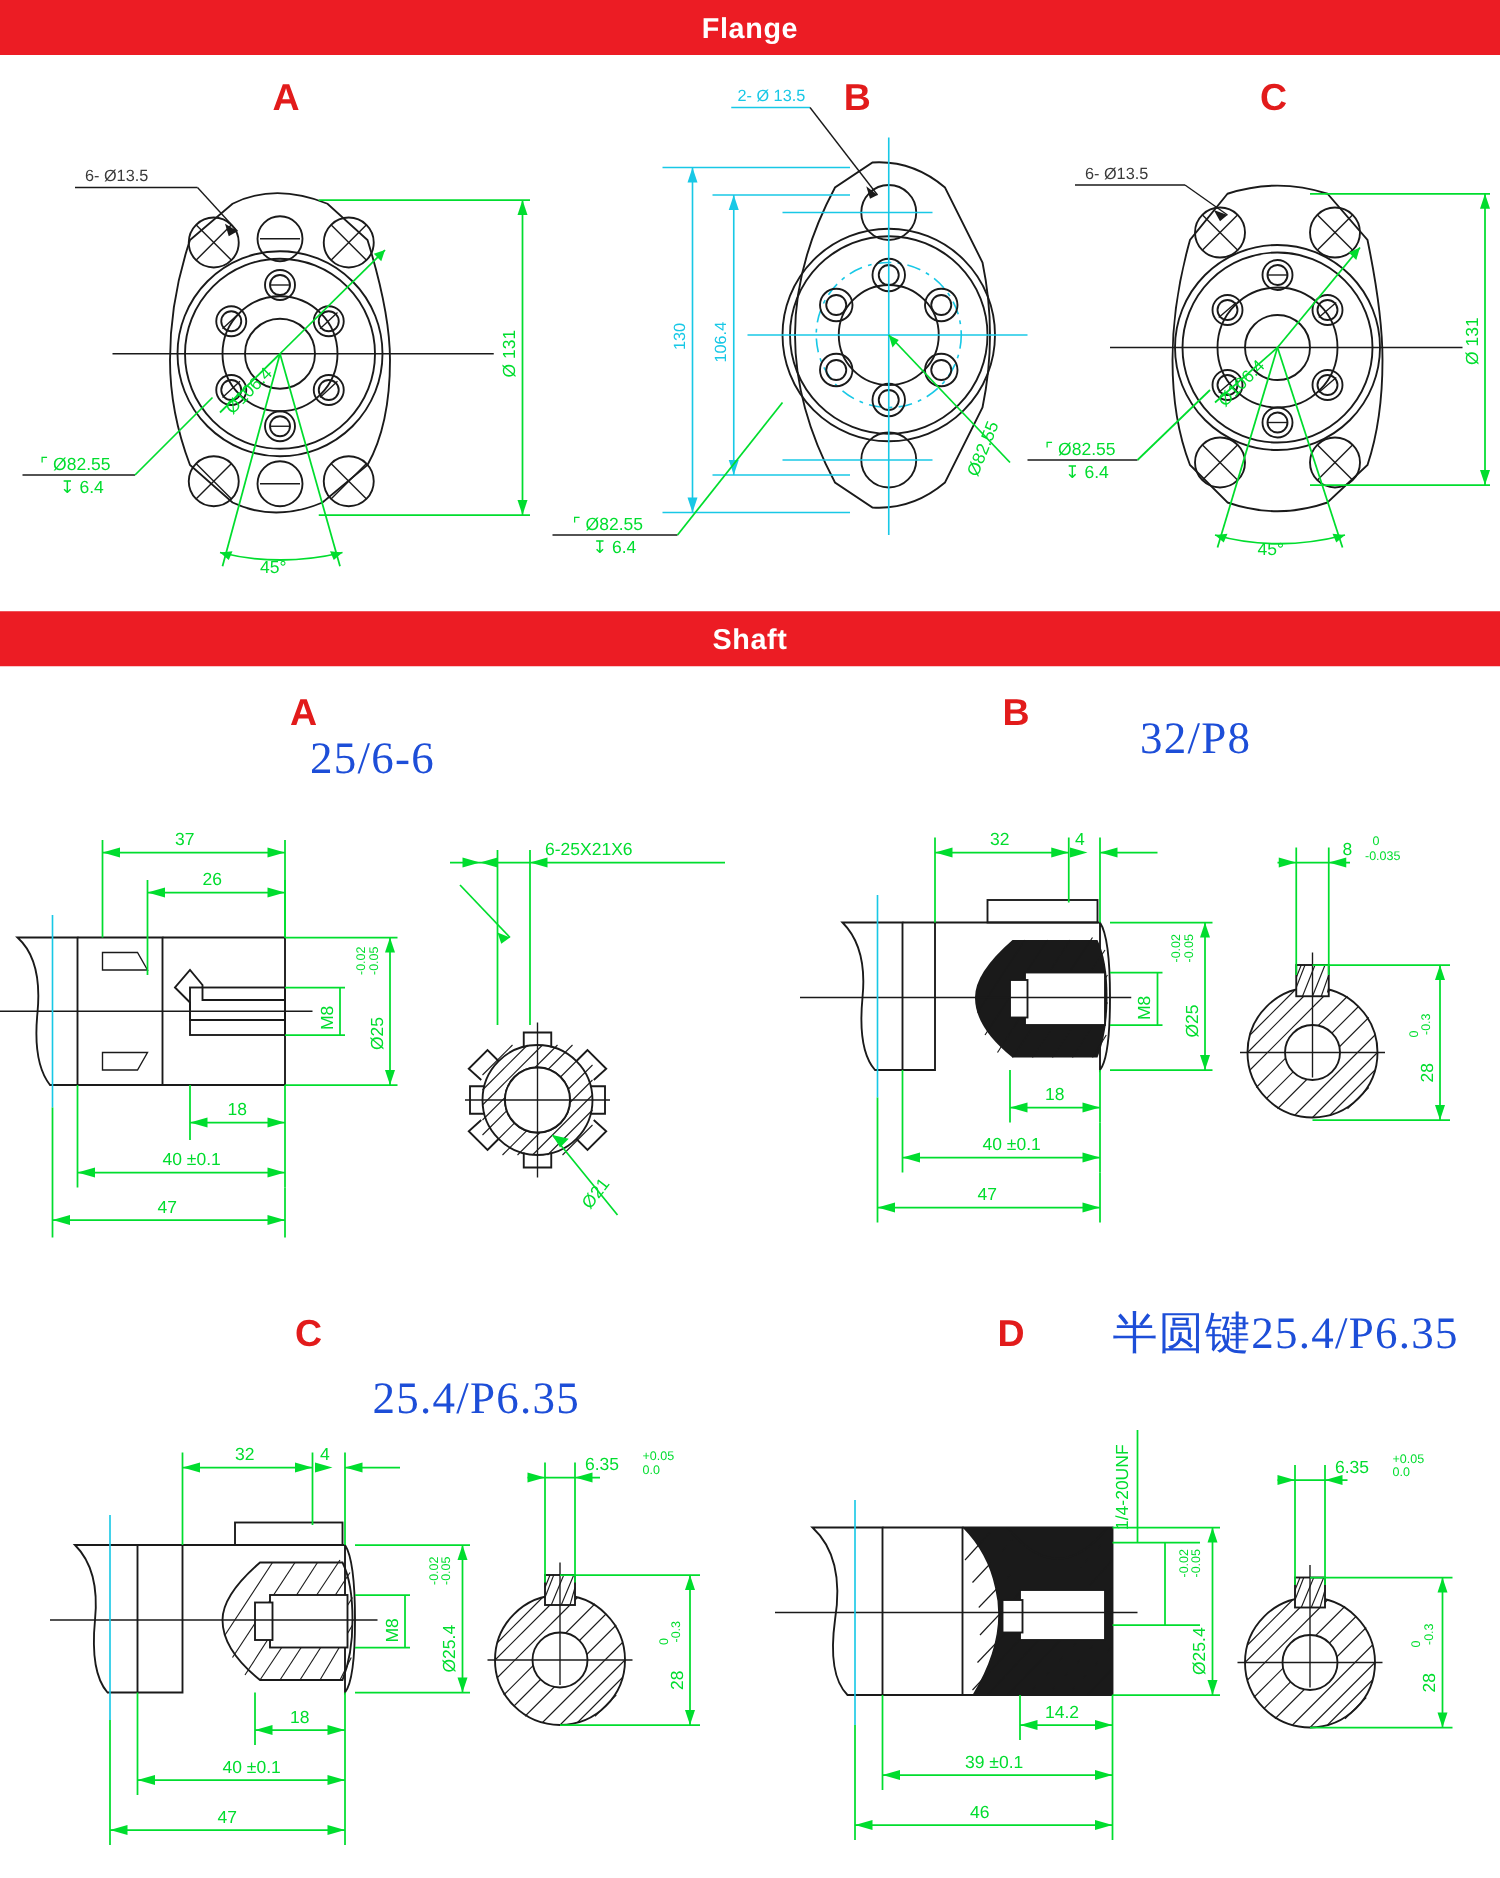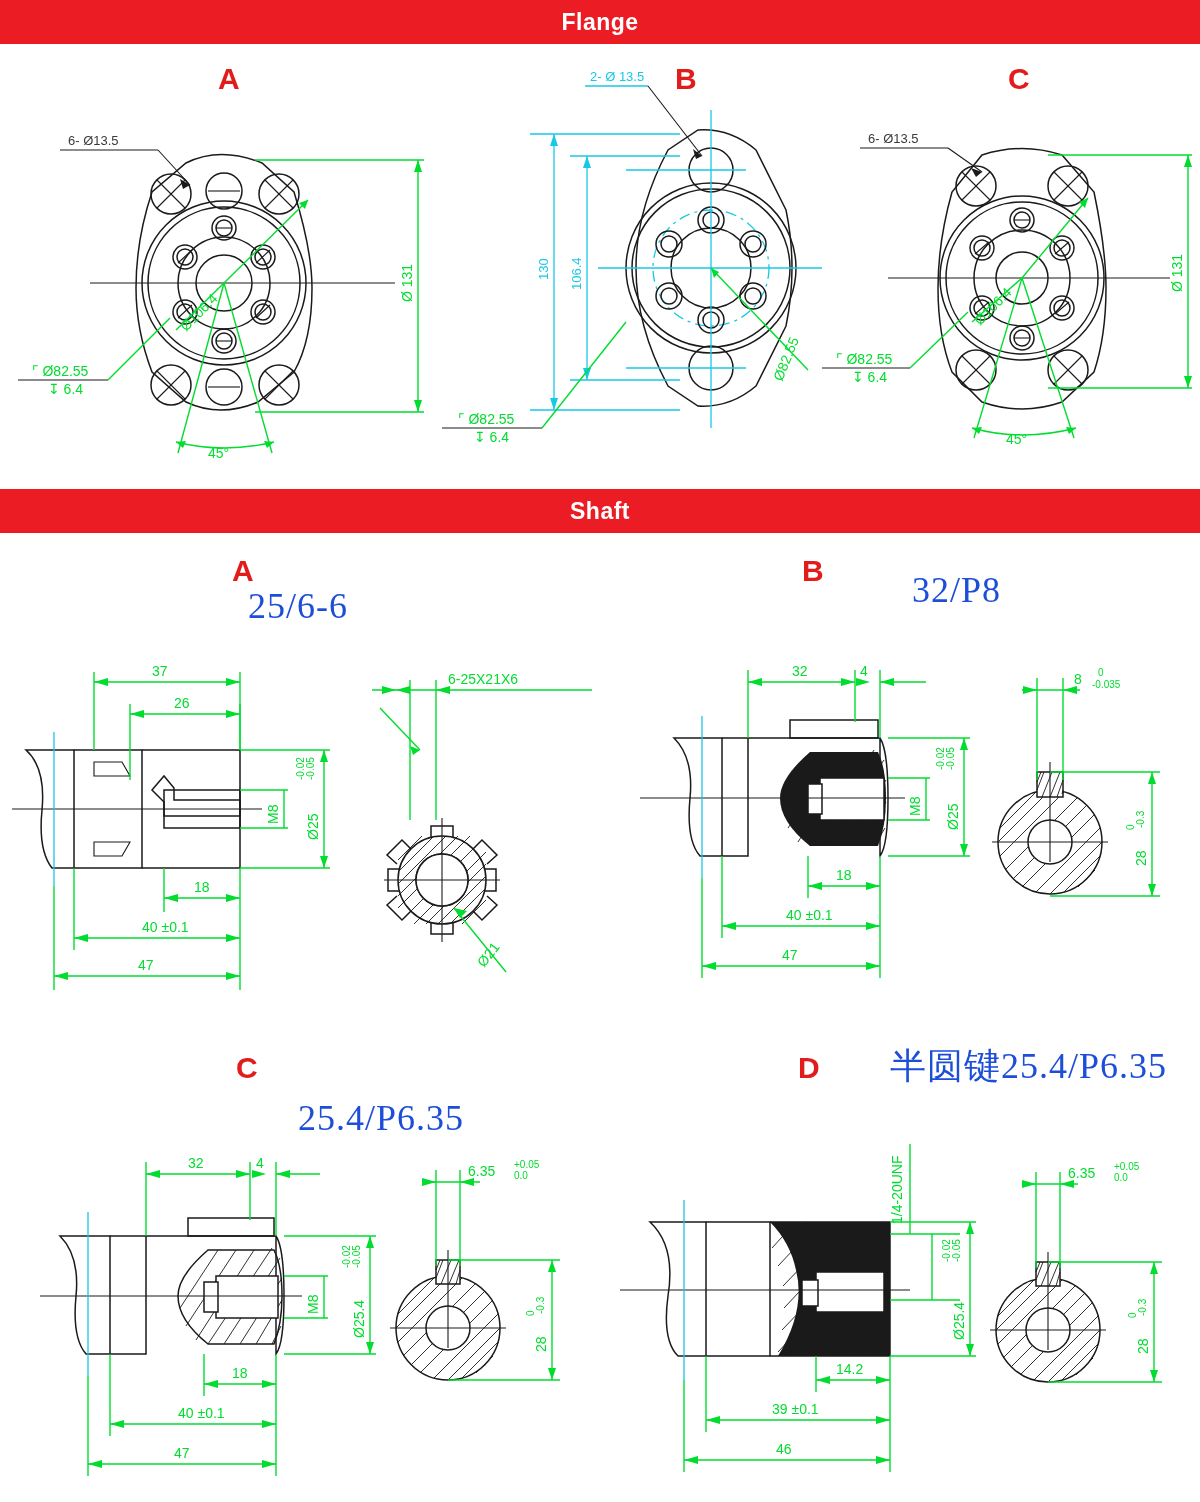--- a/index.html
+++ b/index.html
@@ -296,21 +296,21 @@
   </svg>
 </div>
 
 <div class="banner" id="shaft-banner">
   <span>Shaft</span>
 </div>
 
 <div class="letter" style="left:232px;top:556px;">A</div>
 <div class="shaft-code" style="left:248px;top:588px;">25/6-6</div>
 
-<div class="panel" style="left:12px;top:650px;width:620px;height:370px;text-align:right;">
+<div class="panel" style="left:0;top:650px;width:620px;height:370px;text-align:right;">
   <svg width="620" height="370" viewBox="0 0 620 370">
 
     <path class="k" d="M14 100 Q34 118 30 160 Q26 200 40 218 L62 218 L62 100 Z"></path>
     <path class="k" d="M62 100 L130 100 L130 218 L62 218"></path>
     <path class="k" d="M130 100 L228 100 L228 218 L130 218"></path>
 
     <path class="kt" d="M82 112 L110 112 L118 126 L82 126 Z"></path>
     <path class="kt" d="M82 192 L118 192 L110 206 L82 206 Z"></path>
 
     <path class="k" d="M140 140 L152 152 L152 166 L228 166 L228 150 L162 150 L162 138 L152 126 L140 140 Z" fill="#ffffff"></path>

